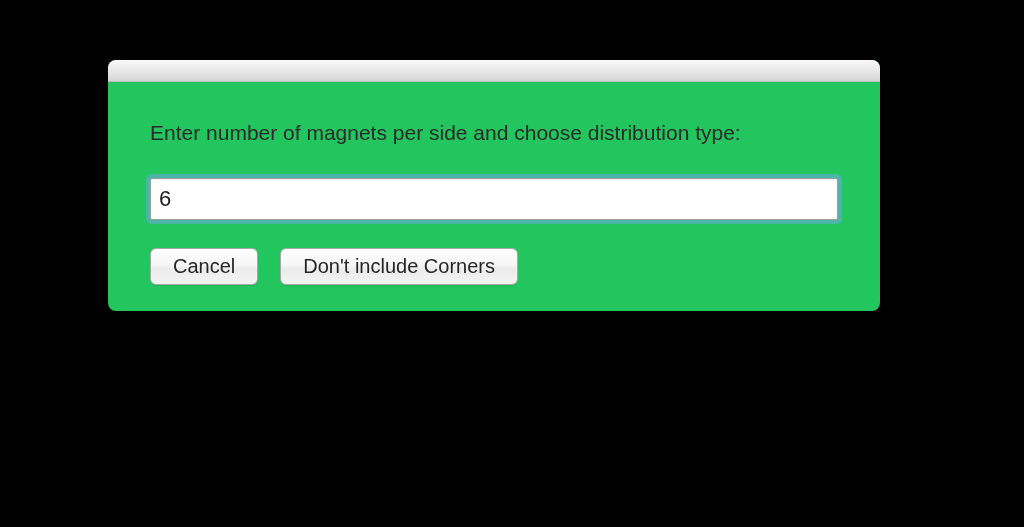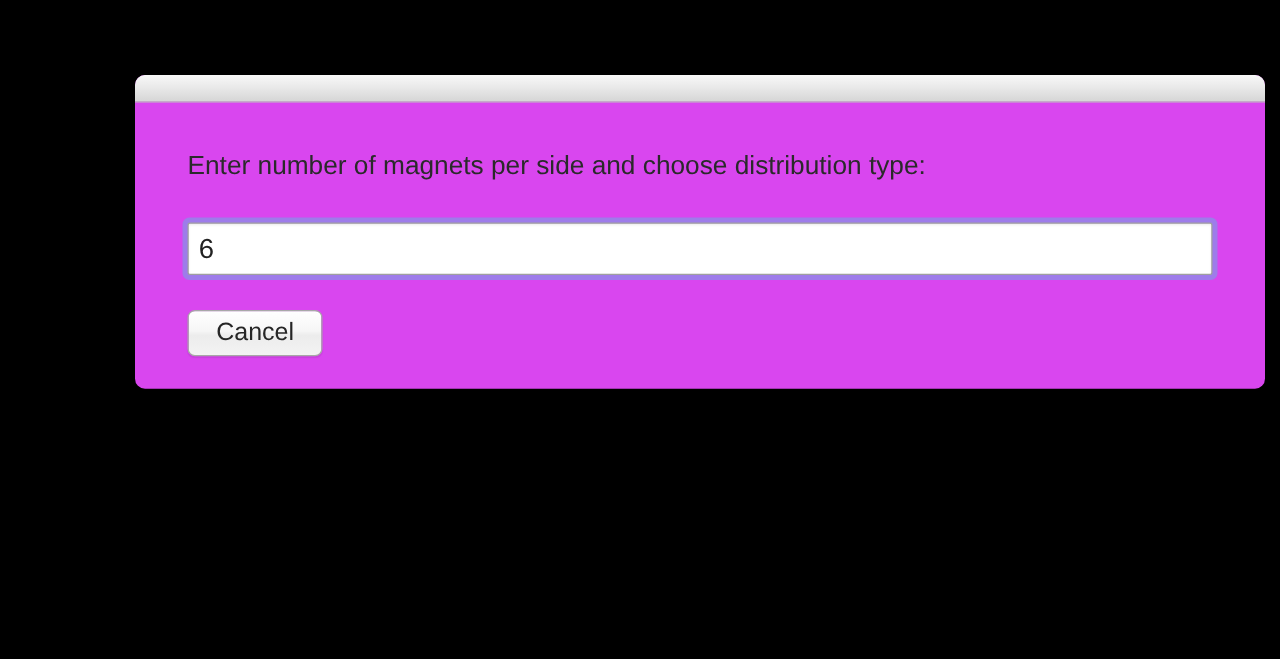--- a/index.html
+++ b/index.html
@@ -11,22 +11,22 @@
       width: 1024px;
       height: 527px;
       background: #000000;
       font-family: "Lucida Grande", "Helvetica Neue", Helvetica, Arial, sans-serif;
       position: relative;
     }
     .dialog {
       position: absolute;
       left: 108px;
       top: 60px;
-      width: 904px;
-      background: #d946ef;
+      width: 772px;
+      background: #22c55e;
       border-radius: 8px;
       box-shadow: 0 20px 40px rgba(0,0,0,0.55), 0 0 0 1px rgba(0,0,0,0.18);
       overflow: hidden;
     }
     .titlebar {
       height: 22px;
       background: linear-gradient(to bottom, #f8f8f8 0%, #e8e8e8 50%, #d6d6d6 100%);
       border-bottom: 1px solid #bfbfbf;
     }
     .content {
@@ -72,15 +72,16 @@
 </head>
 <body>
 
 <div class="dialog">
   <div class="titlebar"></div>
   <div class="content">
     <div class="prompt">Enter number of magnets per side and choose distribution type:</div>
     <input type="text" class="text-input" value="6" style="">
     <div class="buttons">
       <button class="btn">Cancel</button>
+      <button class="btn">Don't include Corners</button>
     </div>
   </div>
 </div>
 
 </body></html>

